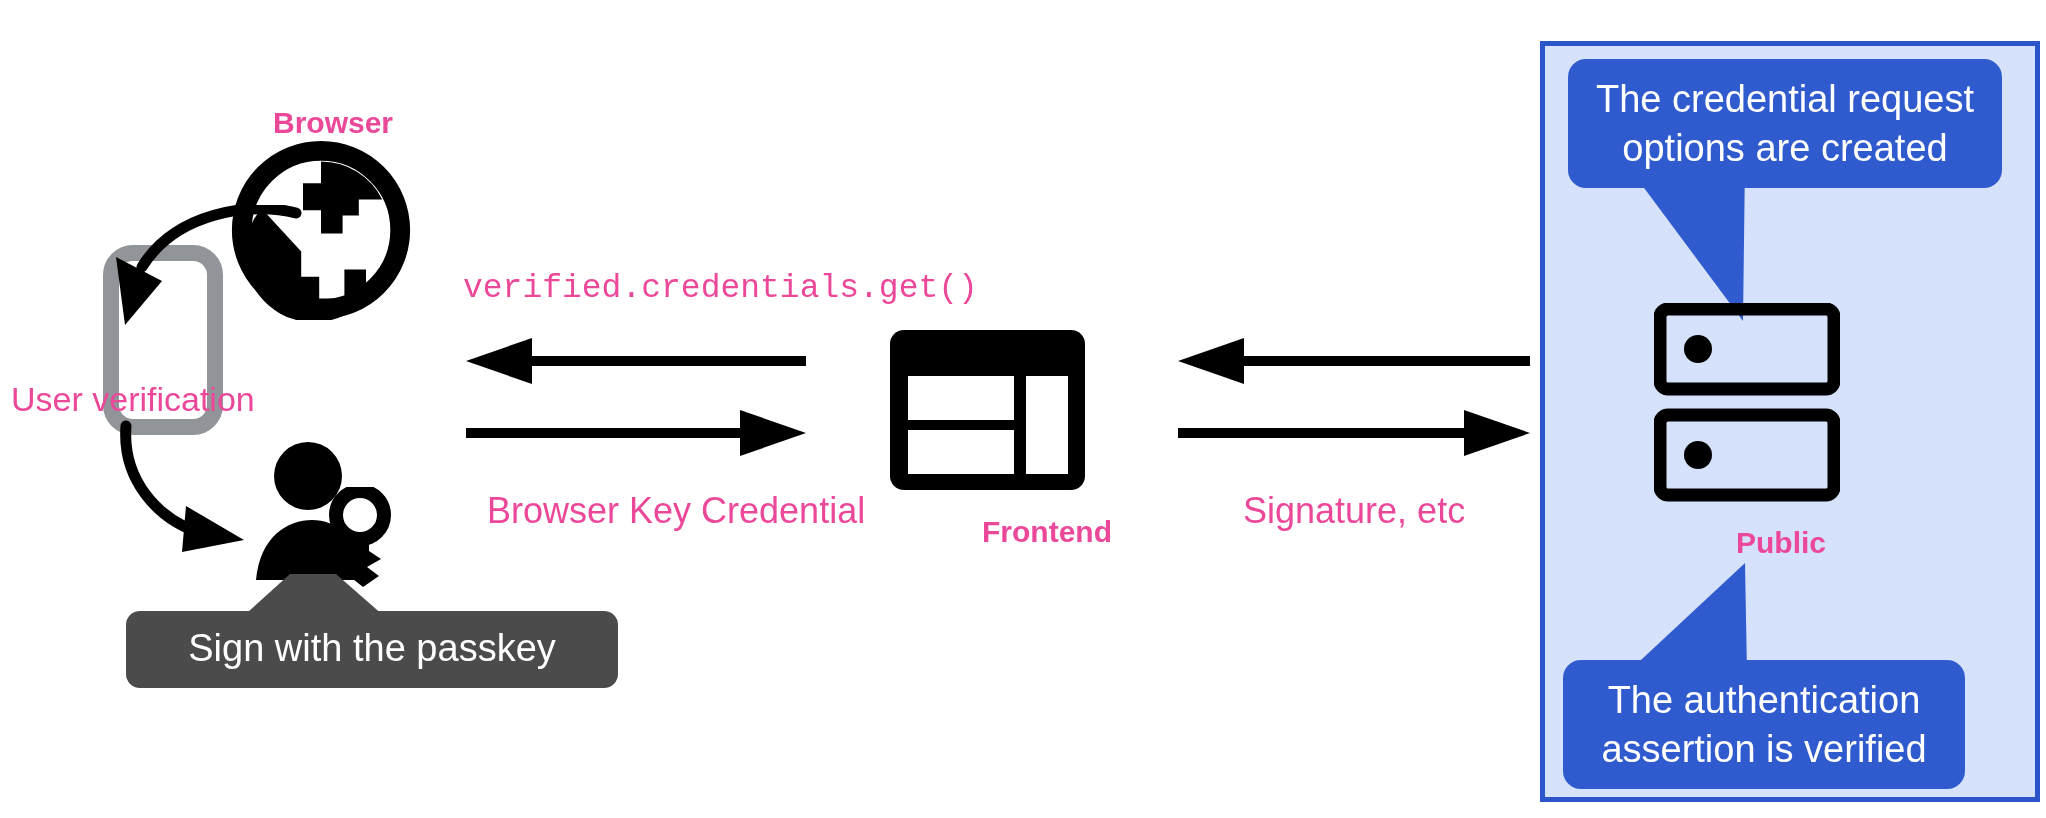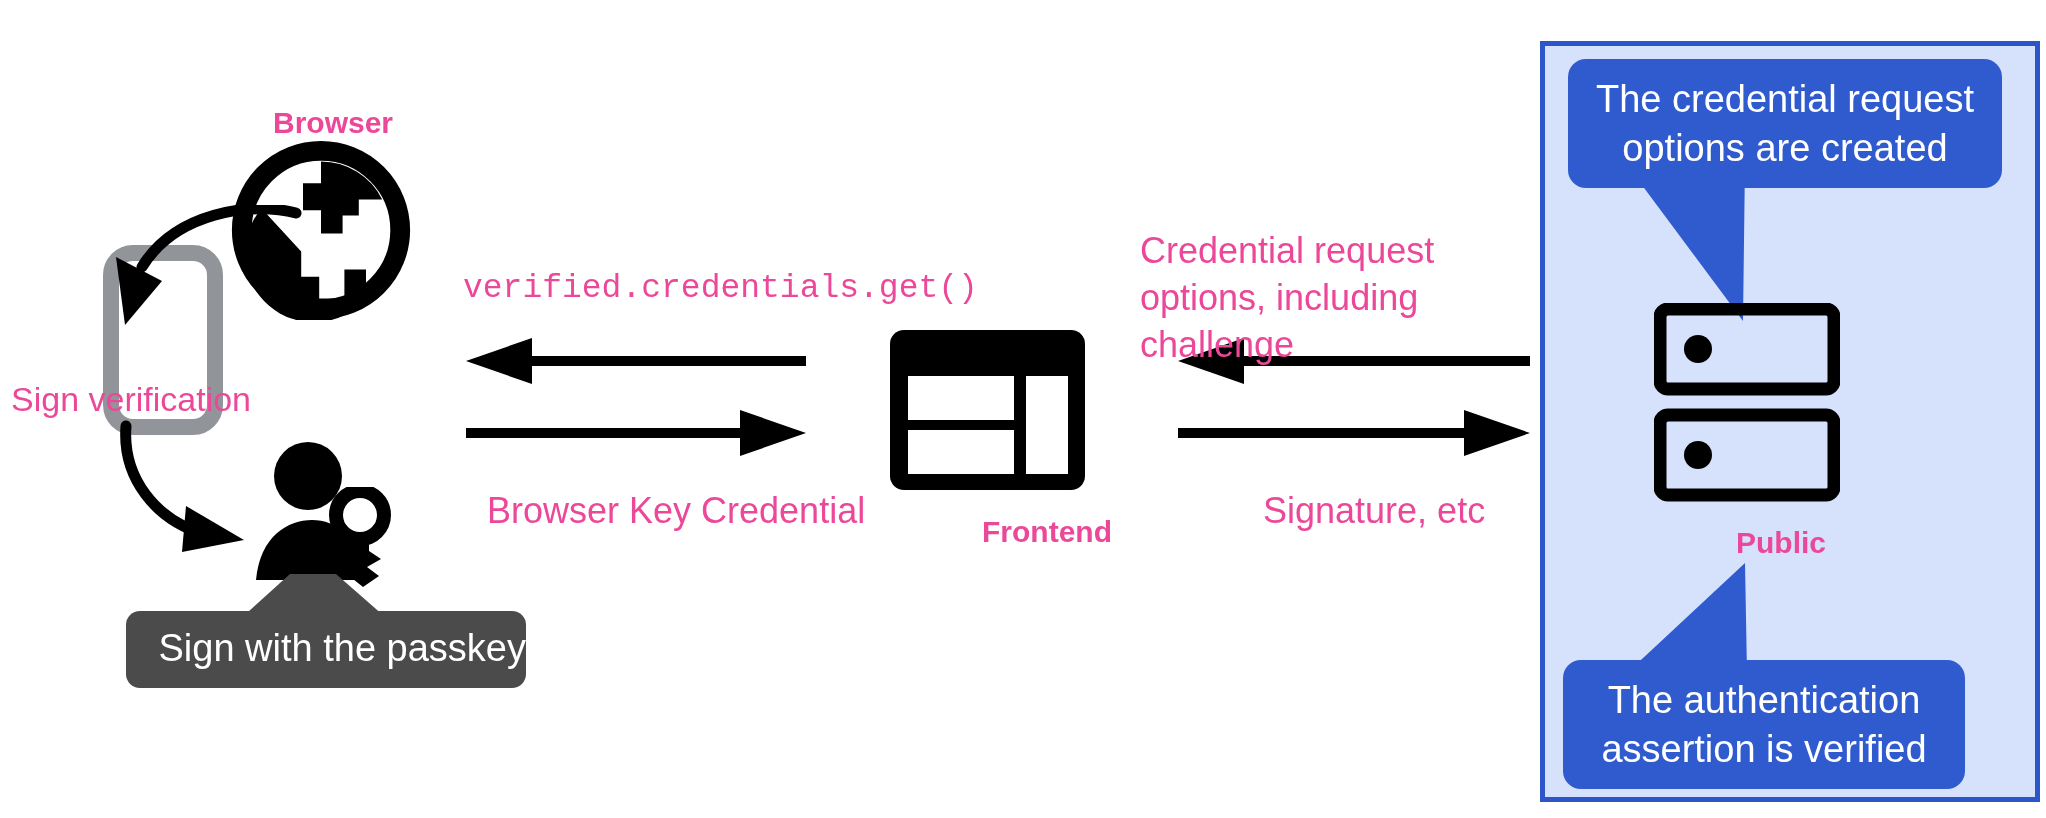--- a/index.html
+++ b/index.html
@@ -71,21 +71,21 @@
   }
   .lbl.wrap { white-space: normal; }
 
   #label-browser   { left: 273px; top: 103px; }
   #label-frontend  { left: 943px; top: 512px; margin-left: 39px; }
   #label-server    { left: 1736px; top: 523px; }
   #label-userver   { left: 11px;  top: 377px; font-size: 34px; }
   #label-navcred   { left: 463px; top: 268px; }
   #label-pubkey    { left: 487px; top: 488px; }
   #label-credreq   { left: 1140px; top: 228px; width: 400px; }
-  #label-signature { left: 1243px; top: 488px; margin-left: 20px; }
+  #label-signature { left: 1243px; top: 488px; }
 
   
   #icon-globe    { left: 231px;  top: 140px; }
   #icon-phone    { left: 103px;  top: 245px; }
   #icon-person   { left: 256px;  top: 440px; }
   #icon-key      { left: 327px;  top: 487px; }
   #icon-frontend { left: 890px;  top: 330px; }
   #icon-server   { left: 1654px; top: 303px; }
   #arc-top       { left: 100px;  top: 205px; }
   #arc-bottom    { left: 108px;  top: 418px; }
@@ -93,26 +93,26 @@
   
   #arrow-left-top     { left: 466px;  top: 338px; }
   #arrow-left-bottom  { left: 466px;  top: 410px; }
   #arrow-right-top    { left: 1178px; top: 338px; }
   #arrow-right-bottom { left: 1178px; top: 410px; }
 
   
   #tooltip-passkey {
     left: 126px;
     top: 611px;
-    width: 400px;
+    width: 492px;
     background: #4b4b4b;
     border-radius: 14px;
     color: #ffffff;
     font-size: 38px;
-    text-align: right;
+    text-align: center;
     padding: 16px 0 18px 0;
     box-sizing: border-box;
   }
   #tooltip-tail { left: 228px; top: 574px; }
 </style>
 </head>
 <body>
 
 <div id="canvas">
 
@@ -150,21 +150,21 @@
   <svg class="abs" id="icon-phone" width="120" height="190" viewBox="0 0 120 190">
     <rect x="8" y="8" width="104" height="174" rx="22" ry="22" fill="none" stroke="#919498" stroke-width="16"></rect>
     <rect x="38" y="152" width="44" height="10" rx="4" ry="4" fill="#ffffff"></rect>
   </svg>
 
   <svg class="abs" id="arc-top" width="230" height="140" viewBox="0 0 230 140">
     <path d="M196 8 C150 -4 75 8 42 62" fill="none" stroke="#000" stroke-width="11" stroke-linecap="round"></path>
     <path d="M25 120 L16 52 L62 76 Z" fill="#000"></path>
   </svg>
 
-  <div class="abs lbl" id="label-userver">Sign verification</div>
+  <div class="abs lbl" id="label-userver">User verification</div>
 
   <svg class="abs" id="arc-bottom" width="200" height="140" viewBox="0 0 200 140">
     <path d="M18 8 C14 60 48 102 96 116" fill="none" stroke="#000" stroke-width="11" stroke-linecap="round"></path>
     <path d="M78 88 L136 122 L74 134 Z" fill="#000"></path>
   </svg>
 
   <svg class="abs" id="icon-person" width="120" height="140" viewBox="0 0 120 140">
     <circle cx="52" cy="36" r="34" fill="#000"></circle>
     <path d="M0 140 C4 96 32 80 56 80 C80 80 104 96 108 140 Z" fill="#000"></path>
   </svg>
@@ -201,21 +201,20 @@
     <rect x="136" y="46" width="42" height="98" fill="#fff"></rect>
   </svg>
 
   <div class="abs lbl bold" id="label-frontend">Frontend</div>
 
   <svg class="abs" id="arrow-right-top" width="352" height="46" viewBox="0 0 352 46">
     <line x1="60" y1="23" x2="352" y2="23" stroke="#000" stroke-width="10"></line>
     <path d="M0 23 L66 0 L66 46 Z" fill="#000"></path>
   </svg>
 
-  <div class="abs lbl wrap" id="label-credreq">Credential request options, including challenge</div>
 
   <svg class="abs" id="arrow-right-bottom" width="352" height="46" viewBox="0 0 352 46">
     <line x1="0" y1="23" x2="292" y2="23" stroke="#000" stroke-width="10"></line>
     <path d="M352 23 L286 0 L286 46 Z" fill="#000"></path>
   </svg>
 
   <div class="abs lbl" id="label-signature">Signature, etc</div>
 
 </div>
 

